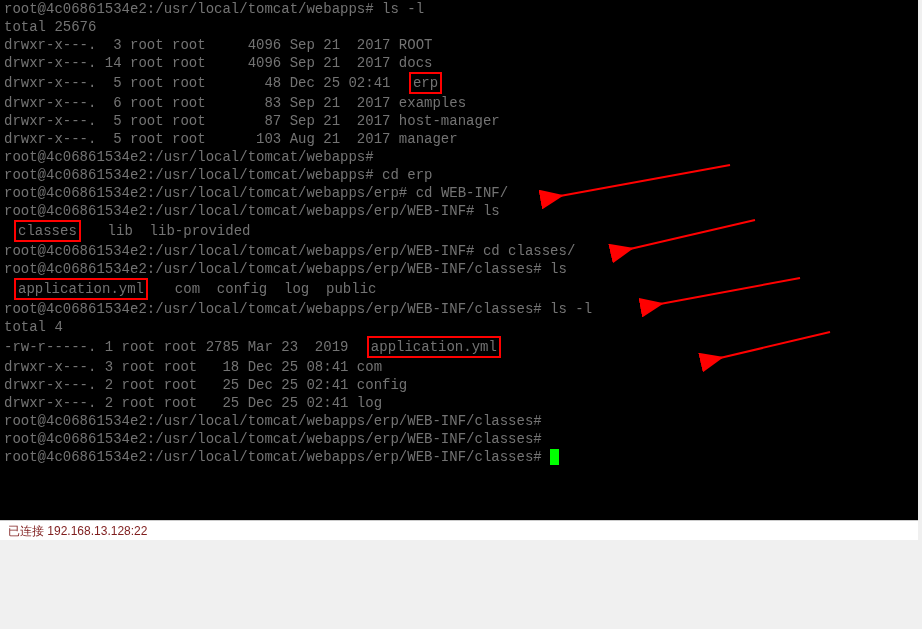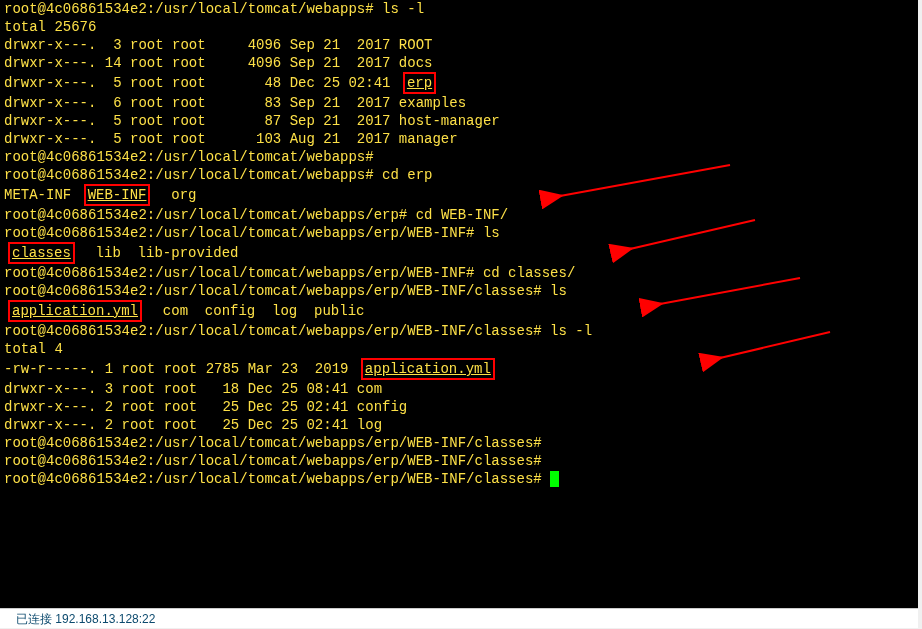--- a/index.html
+++ b/index.html
@@ -5,54 +5,53 @@
   body {
     margin: 0;
     padding: 0;
     background: #f0f0f0;
     font-family: "Consolas", "Courier New", monospace;
     font-size: 14px;
     line-height: 18px;
   }
   .terminal {
     background: #000;
-    color: #fde047;
+    color: #737373;
     width: 918px;
-    height: 608px;
+    height: 520px;
     padding: 0 4px;
     box-sizing: border-box;
     overflow: hidden;
     position: relative;
   }
   .line {
     white-space: pre;
   }
   .box-red {
     border: 2px solid #ff0000;
     display: inline-block;
     padding: 0 2px;
-    margin: 0 4px;
+    margin: 0 10px;
     box-sizing: border-box;
-    text-decoration: underline;
   }
   .cursor {
     display: inline-block;
     width: 9px;
     height: 16px;
     background: #00ff00;
     vertical-align: text-bottom;
   }
   .status-bar {
     background: #fff;
-    color: #0c4a6e;
+    color: #7f1d1d;
     font-family: Arial, sans-serif;
     font-size: 12px;
     height: 20px;
     line-height: 20px;
-    padding: 0 16px;
+    padding: 0 8px;
     border-top: 1px solid #ccc;
     width: 918px;
     box-sizing: border-box;
   }
   svg.arrows {
     position: absolute;
     top: 0;
     left: 0;
     width: 918px;
     height: 608px;
@@ -66,21 +65,20 @@
 <div class="line"><span>root@4c06861534e2:/usr/local/tomcat/webapps#</span> <span>ls -l</span></div>
 <div class="line">total 25676</div>
 <div class="line">drwxr-x---.  3 root root     4096 Sep 21  2017 ROOT</div>
 <div class="line">drwxr-x---. 14 root root     4096 Sep 21  2017 docs</div>
 <div class="line"><span>drwxr-x---.  5 root root       48 Dec 25 02:41</span> <span class="box-red">erp</span></div>
 <div class="line">drwxr-x---.  6 root root       83 Sep 21  2017 examples</div>
 <div class="line">drwxr-x---.  5 root root       87 Sep 21  2017 host-manager</div>
 <div class="line">drwxr-x---.  5 root root      103 Aug 21  2017 manager</div>
 <div class="line"><span>root@4c06861534e2:/usr/local/tomcat/webapps#</span></div>
 <div class="line"><span>root@4c06861534e2:/usr/local/tomcat/webapps#</span> <span>cd erp</span></div>
-<div class="line"><span>META-INF </span><span class="box-red">WEB-INF</span><span>  org</span></div>
 <div class="line"><span>root@4c06861534e2:/usr/local/tomcat/webapps/erp#</span> <span>cd WEB-INF/</span></div>
 <div class="line"><span>root@4c06861534e2:/usr/local/tomcat/webapps/erp/WEB-INF#</span> <span>ls</span></div>
 <div class="line"><span class="box-red">classes</span><span>  lib  lib-provided</span></div>
 <div class="line"><span>root@4c06861534e2:/usr/local/tomcat/webapps/erp/WEB-INF#</span> <span>cd classes/</span></div>
 <div class="line"><span>root@4c06861534e2:/usr/local/tomcat/webapps/erp/WEB-INF/classes#</span> <span>ls</span></div>
 <div class="line"><span class="box-red">application.yml</span><span>  com  config  log  public</span></div>
 <div class="line"><span>root@4c06861534e2:/usr/local/tomcat/webapps/erp/WEB-INF/classes#</span> <span>ls -l</span></div>
 <div class="line">total 4</div>
 <div class="line"><span>-rw-r-----. 1 root root 2785 Mar 23  2019 </span><span class="box-red">application.yml</span></div>
 <div class="line">drwxr-x---. 3 root root   18 Dec 25 08:41 com</div>

